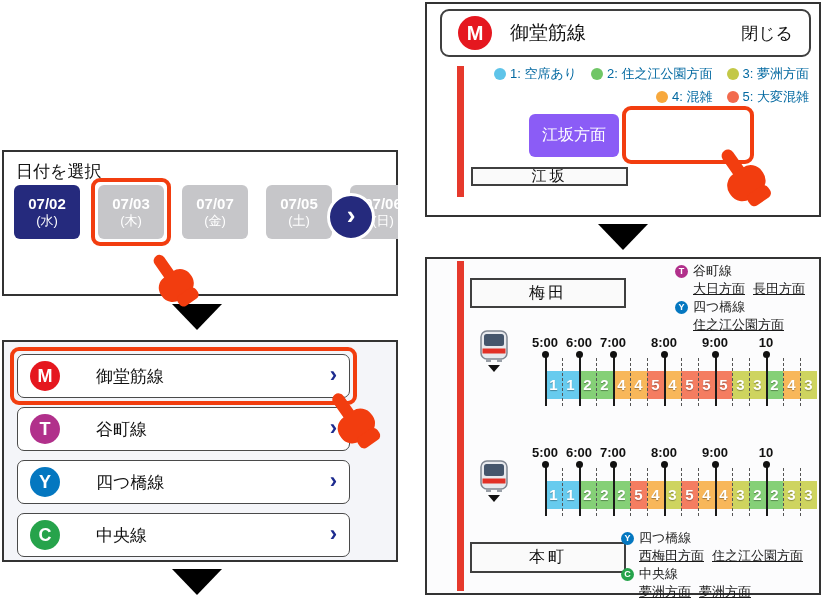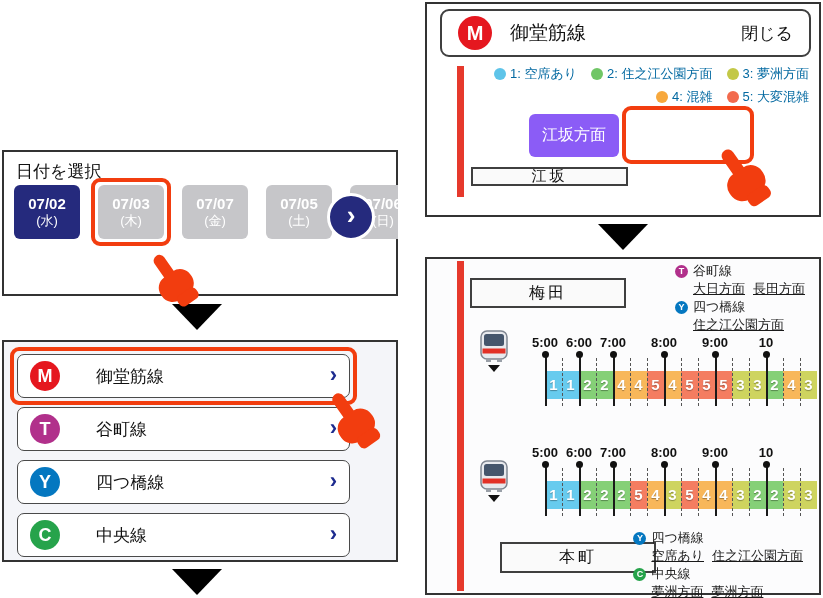--- a/index.html
+++ b/index.html
@@ -55,21 +55,21 @@
   #dir-btn1{left:102px;width:90px;background:#8b5cf6;}
   #dir-btn2{left:202px;width:118px;background:#c6c6c9;}
   .station-box{position:absolute;border:2px solid #3f3f3f;background:#fafafa;display:flex;
                align-items:center;justify-content:center;letter-spacing:3px;color:#111;}
   #c-station{left:44px;top:163px;width:157px;height:19px;font-size:15px;}
   
   #panelD{left:425px;top:257px;width:396px;height:338px;background:#fcfcfd;}
   #d-redbar{left:30px;top:2px;height:330px;}
   #st-box1{left:43px;top:19px;width:156px;height:30px;font-size:16px;}
   #st-box2{left:43px;top:155px;width:156px;height:29px;font-size:16px;}
-  #st-box3{left:43px;top:283px;width:156px;height:31px;font-size:16px;margin-left:30px;}
+  #st-box3{left:43px;top:283px;width:156px;height:31px;font-size:16px;}
   .transfers{position:absolute;font-size:13px;line-height:18px;color:#222;}
   #transfers1{right:6px;top:3px;}
   #transfers2{right:8px;top:270px;}
   .tr-line{display:flex;align-items:center;gap:5px;height:18px;}
   .tr-icon{width:13px;height:13px;border-radius:50%;color:#fff;font-size:9px;font-weight:bold;
            display:flex;align-items:center;justify-content:center;flex:none;}
   .tr-links{padding-left:18px;height:18px;}
   .tr-link{text-decoration:underline;margin-right:8px;color:#1a1a1a;}
   .train{position:absolute;width:34px;height:44px;}
   #train1{left:50px;top:70px;} #train2{left:50px;top:200px;}
@@ -347,21 +347,21 @@
           <div class="tl-cell" style="background: rgb(206, 212, 95);">3</div>
         </div>
       </div>
 
     <div class="station-box" id="st-box3">本町</div>
     <div class="transfers" id="transfers2">
         <div class="tr-line">
           <span class="tr-icon" style="background: rgb(4, 119, 192);">Y</span>
           <span class="tr-name">四つ橋線</span>
         </div>
-        <div class="tr-links"><span class="tr-link">空席あり</span><span class="tr-link">住之江公園方面</span></div>
+        <div class="tr-links"><span class="tr-link">西梅田方面</span><span class="tr-link">住之江公園方面</span></div>
         <div class="tr-line">
           <span class="tr-icon" style="background: rgb(38, 163, 75);">C</span>
           <span class="tr-name">中央線</span>
         </div>
         <div class="tr-links"><span class="tr-link">夢洲方面</span><span class="tr-link">夢洲方面</span></div>
       </div>
   </div>
 
 </div>
 

